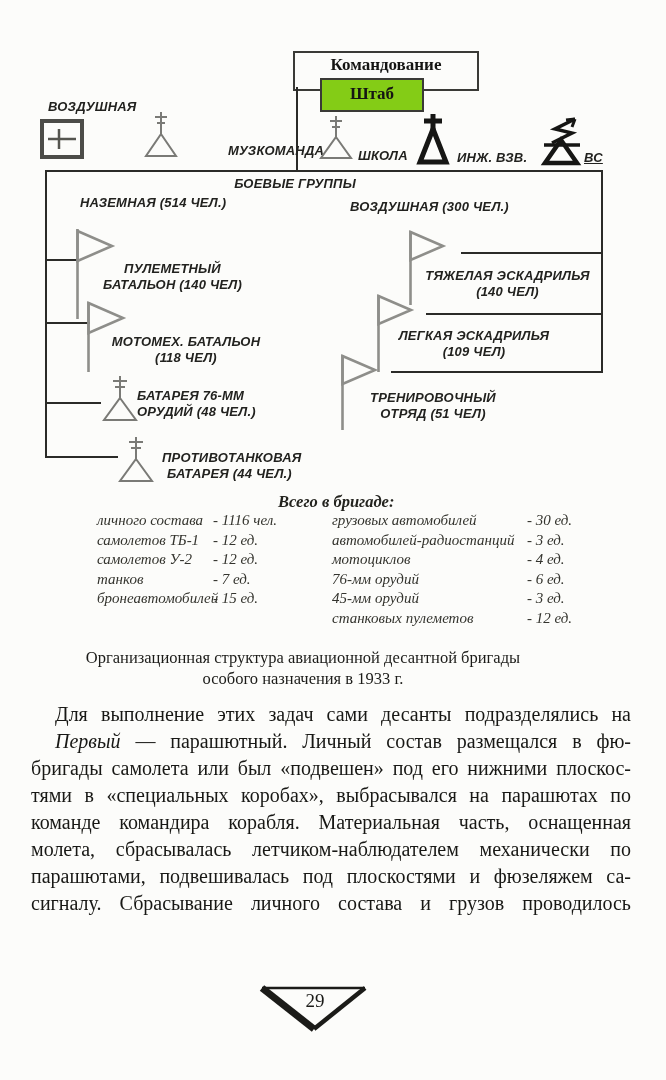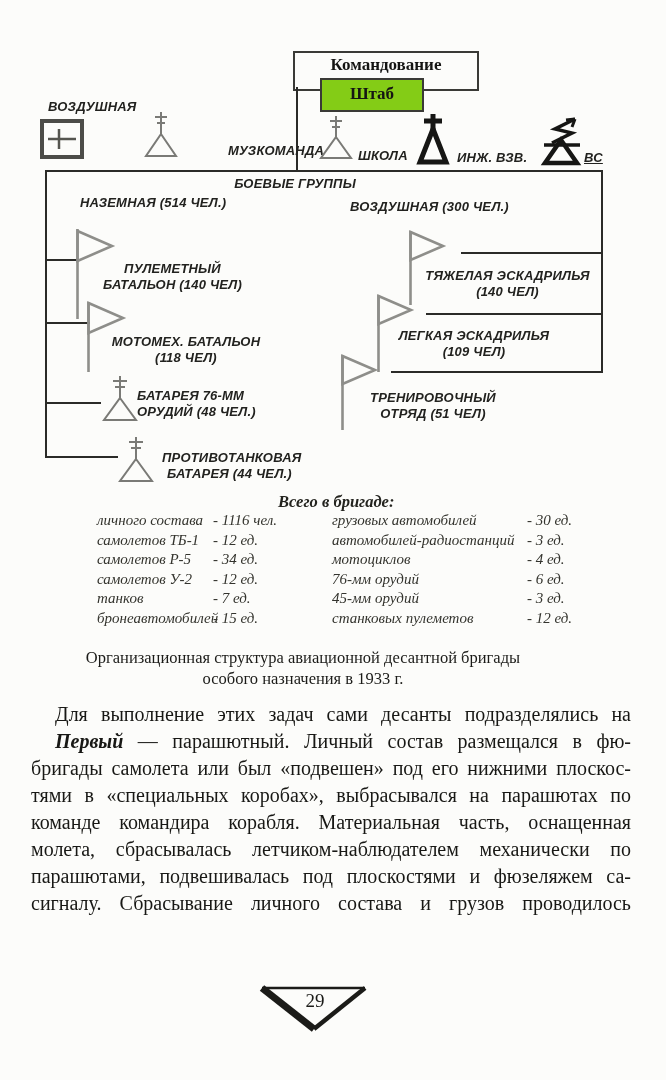--- a/index.html
+++ b/index.html
@@ -42,21 +42,21 @@
     font:16.5px/21px "Liberation Serif",serif;color:#1b1b18;
   }
   
   .body-block{position:absolute;left:31px;top:701px;width:600px;}
   .bline{
     font:20px/27px "Liberation Serif",serif;color:#181815;
     text-align:justify;text-align-last:justify;white-space:nowrap;
   }
   .bline.last{text-align-last:left;}
   .bline.indent{padding-left:24px;}
-  .ital{font-style:italic;font-weight:bold;}
+  .ital{font-style:italic;}
   svg{position:absolute;overflow:visible;}
 </style>
 </head>
 <body>
 
 <div class="page">
 
   <div>
 
     <div class="cmd-box">
@@ -162,24 +162,20 @@
 
     <div class="tot-head">Всего в бригаде:</div>
     <div class="tcol tcol-left">
       <div class="trow">
           <span class="tname">личного состава</span>
           <span class="tval">- 1116 чел.</span>
         </div>
       <div class="trow">
           <span class="tname">самолетов ТБ-1</span>
           <span class="tval">- 12 ед.</span>
-        </div>
-      <div class="trow">
-          <span class="tname">самолетов Р-5</span>
-          <span class="tval">- 34 ед.</span>
         </div>
       <div class="trow">
           <span class="tname">самолетов У-2</span>
           <span class="tval">- 12 ед.</span>
         </div>
       <div class="trow">
           <span class="tname">танков</span>
           <span class="tval">- 7 ед.</span>
         </div>
       <div class="trow">

